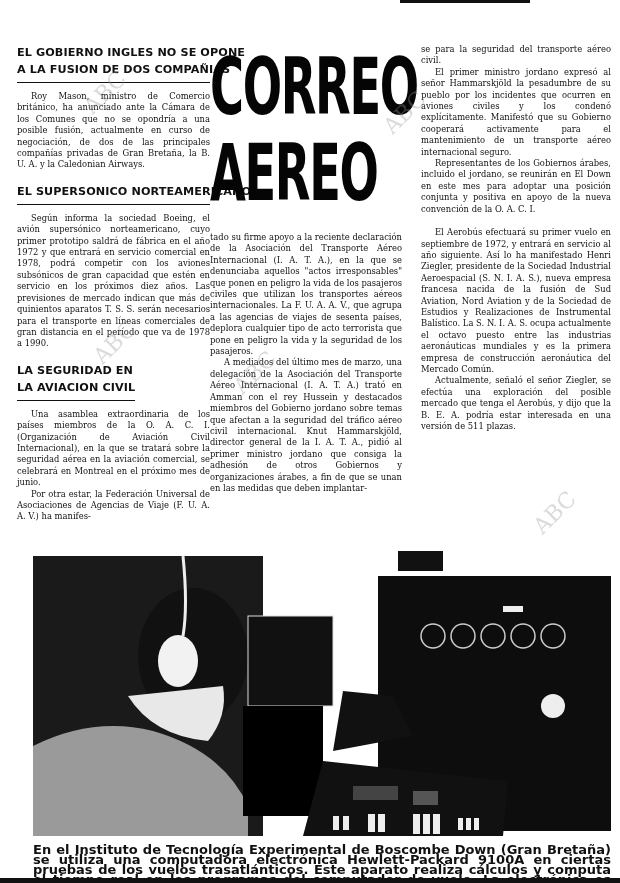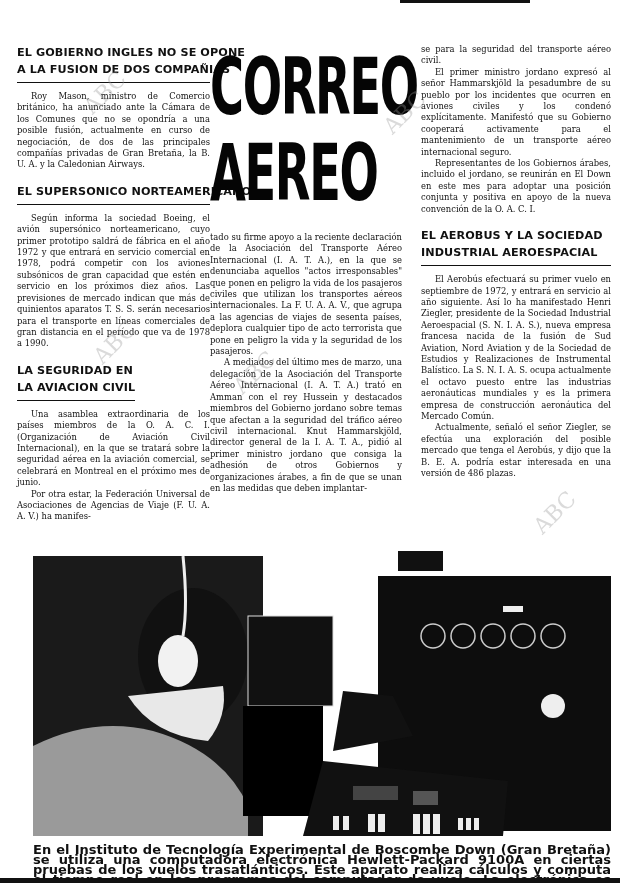--- a/index.html
+++ b/index.html
@@ -64,26 +64,22 @@
   <p>A mediados del último mes de marzo, una delegación de la Asociación del Transporte Aéreo Internacional (I. A. T. A.) trató en Amman con el rey Hussein y destacados miembros del Gobierno jordano sobre temas que afectan a la seguridad del tráfico aéreo civil internacional. Knut Hammarskjöld, director general de la I. A. T. A., pidió al primer ministro jordano que consiga la adhesión de otros Gobiernos y organizaciones árabes, a fin de que se unan en las medidas que deben implantar-</p>
 </div>
 
 <div class="col col3">
   <div class="sec">
     <p style="text-indent:0">se para la seguridad del transporte aéreo civil.</p>
     <p>El primer ministro jordano expresó al señor Hammarskjöld la pesadumbre de su pueblo por los incidentes que ocurren en aviones civiles y los condenó explícitamente. Manifestó que su Gobierno cooperará activamente para el mantenimiento de un transporte aéreo internacional seguro.</p>
     <p>Representantes de los Gobiernos árabes, incluido el jordano, se reunirán en El Down en este mes para adoptar una posición conjunta y positiva en apoyo de la nueva convención de la O. A. C. I.</p>
   </div>
   <div class="sec">
-    <div class="head">
-      <div>EL AEROBUS Y LA SOCIEDAD</div>
-      <div>INDUSTRIAL AEROESPACIAL</div>
-    </div>
     <p>El Aerobús efectuará su primer vuelo en septiembre de 1972, y entrará en servicio al año siguiente. Así lo ha manifestado Henri Ziegler, presidente de la Sociedad Industrial Aeroespacial (S. N. I. A. S.), nueva empresa francesa nacida de la fusión de Sud Aviation, Nord Aviation y de la Sociedad de Estudios y Realizaciones de Instrumental Balístico. La S. N. I. A. S. ocupa actualmente el octavo puesto entre las industrias aeronáuticas mundiales y es la primera empresa de construcción aeronáutica del Mercado Común.</p>
-    <p>Actualmente, señaló el señor Ziegler, se efectúa una exploración del posible mercado que tenga el Aerobús, y dijo que la B. E. A. podría estar interesada en una versión de 486 plazas.</p>
+    <p>Actualmente, señaló el señor Ziegler, se efectúa una exploración del posible mercado que tenga el Aerobús, y dijo que la B. E. A. podría estar interesada en una versión de 511 plazas.</p>
   </div>
 </div>
 
 <div class="photo">
   <svg width="578" height="290" viewBox="0 0 578 290">
     <rect width="578" height="290" fill="#fff"></rect>
 
     <rect x="0" y="10" width="230" height="280" fill="#1a1a1a"></rect>
 
     <path d="M0 200 Q60 170 120 185 Q190 205 215 260 L215 290 L0 290 Z" fill="#9a9a9a"></path>

